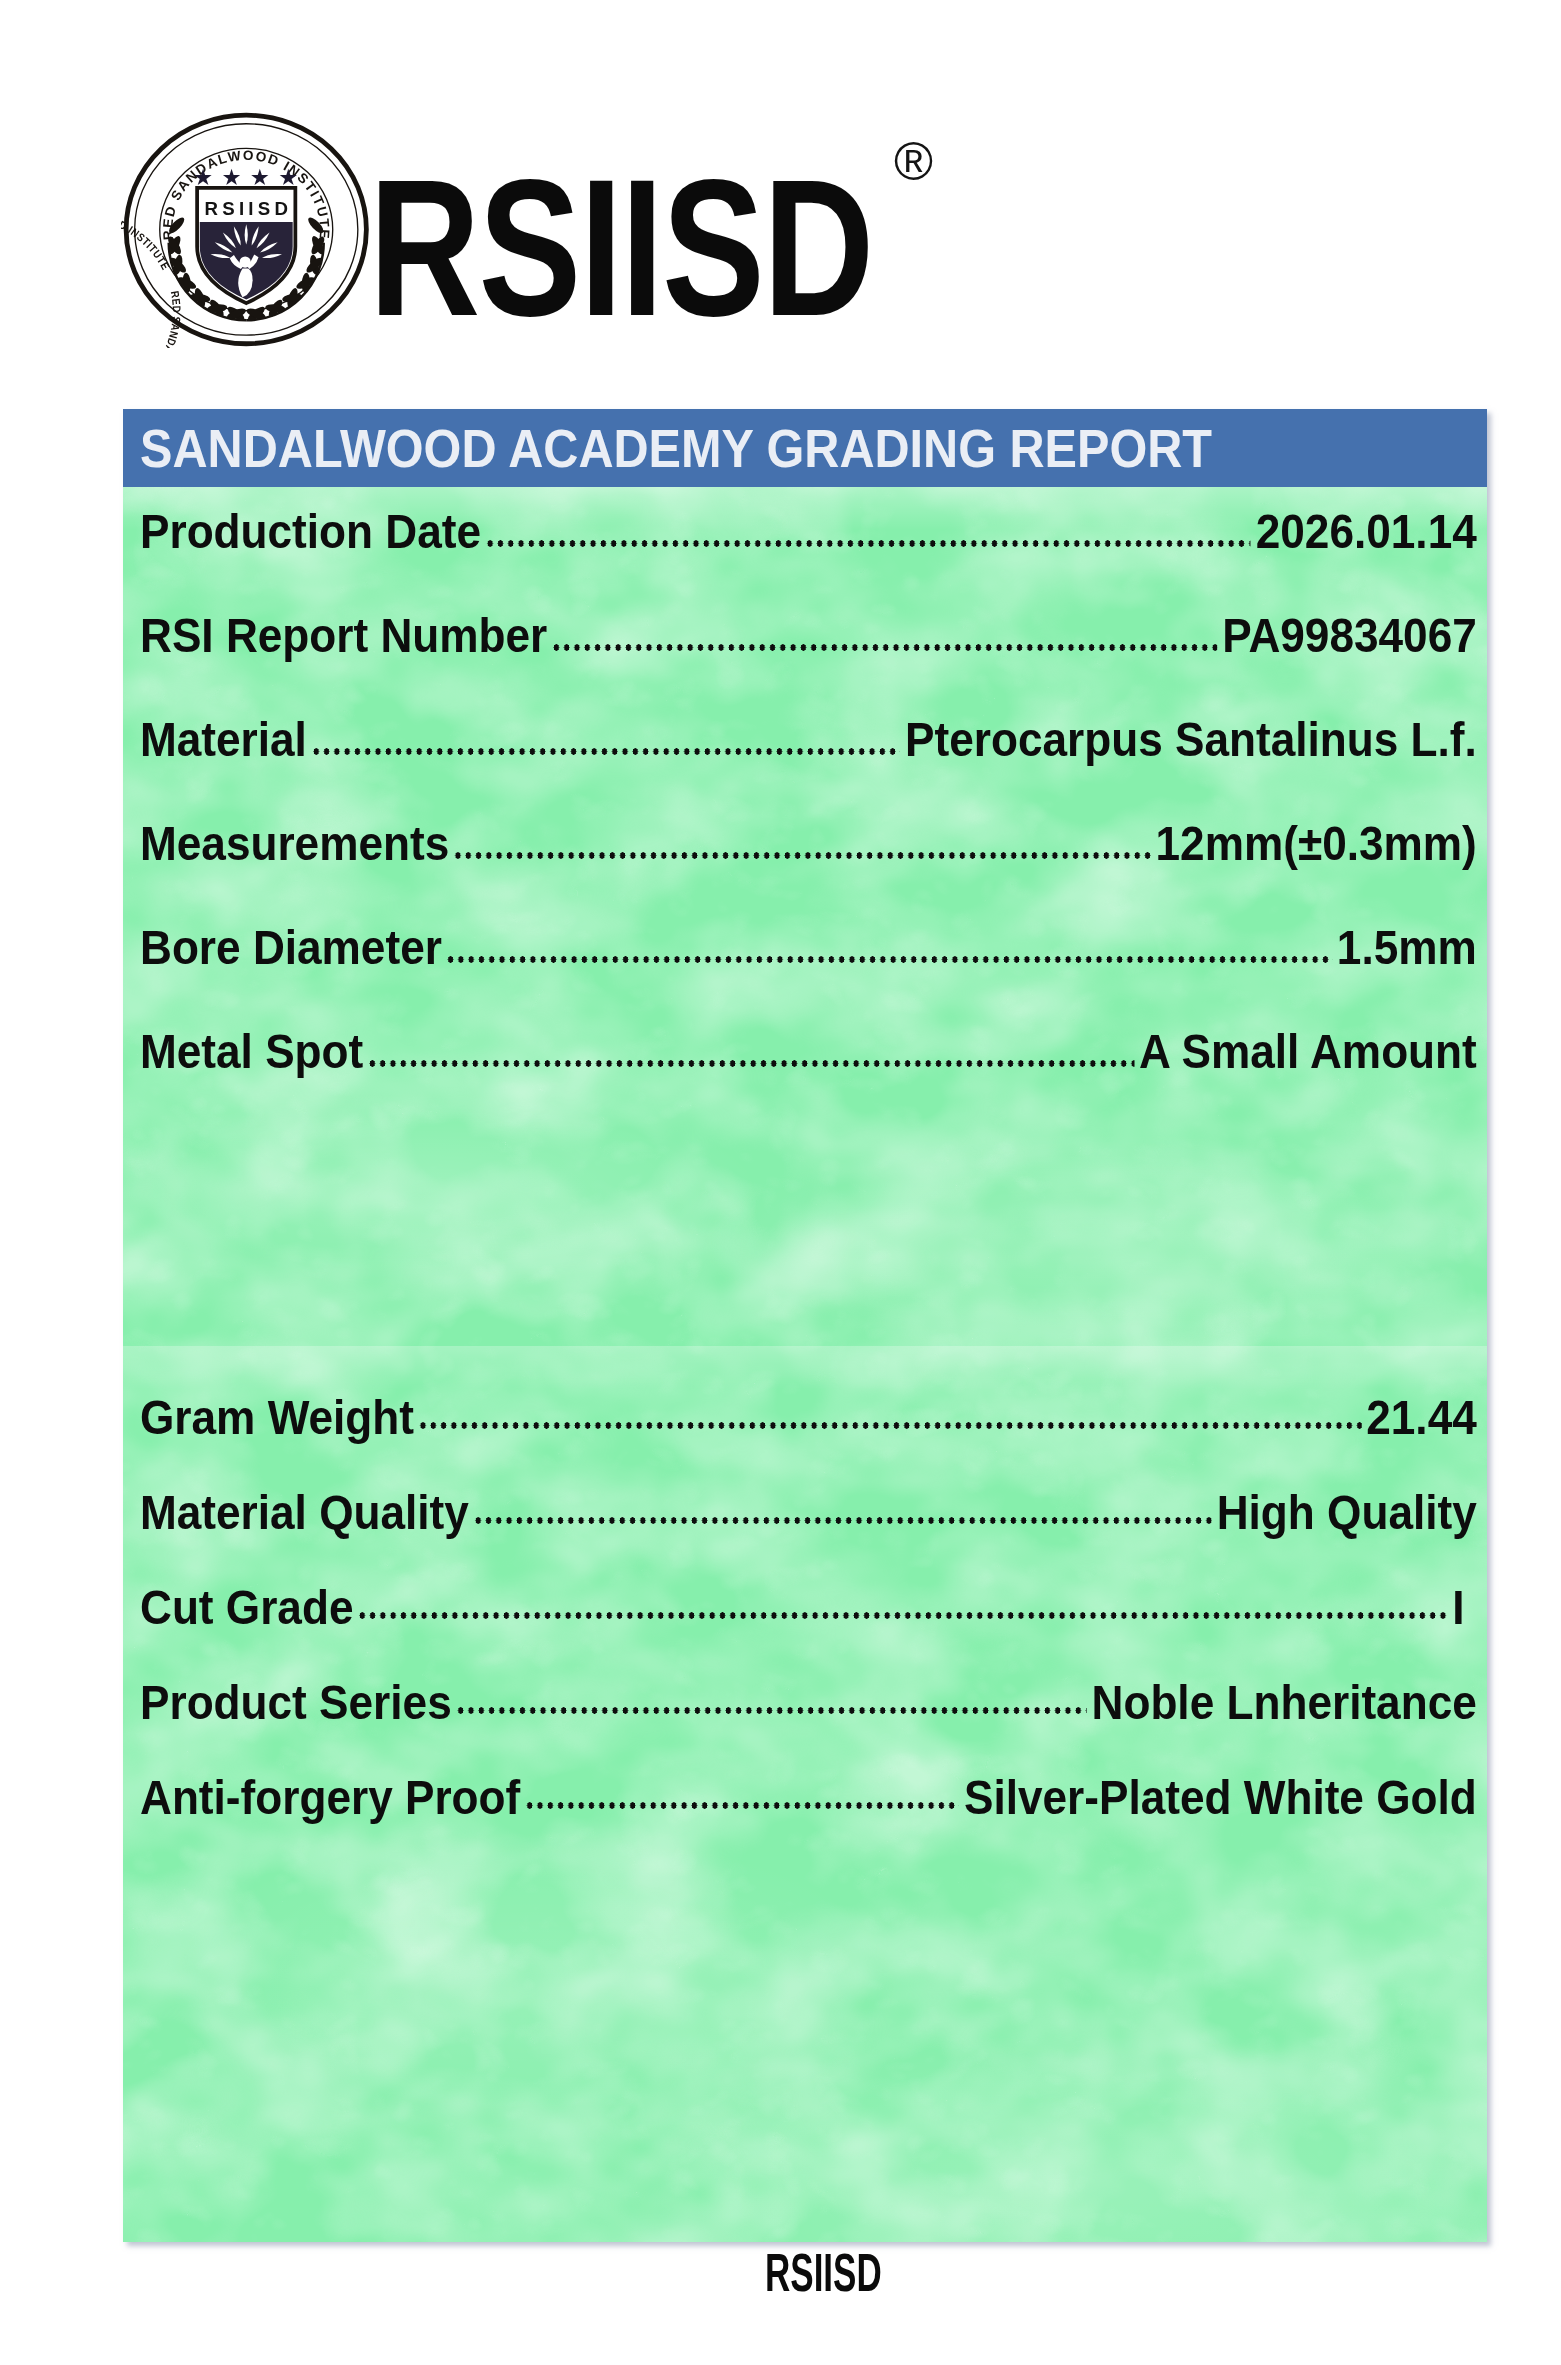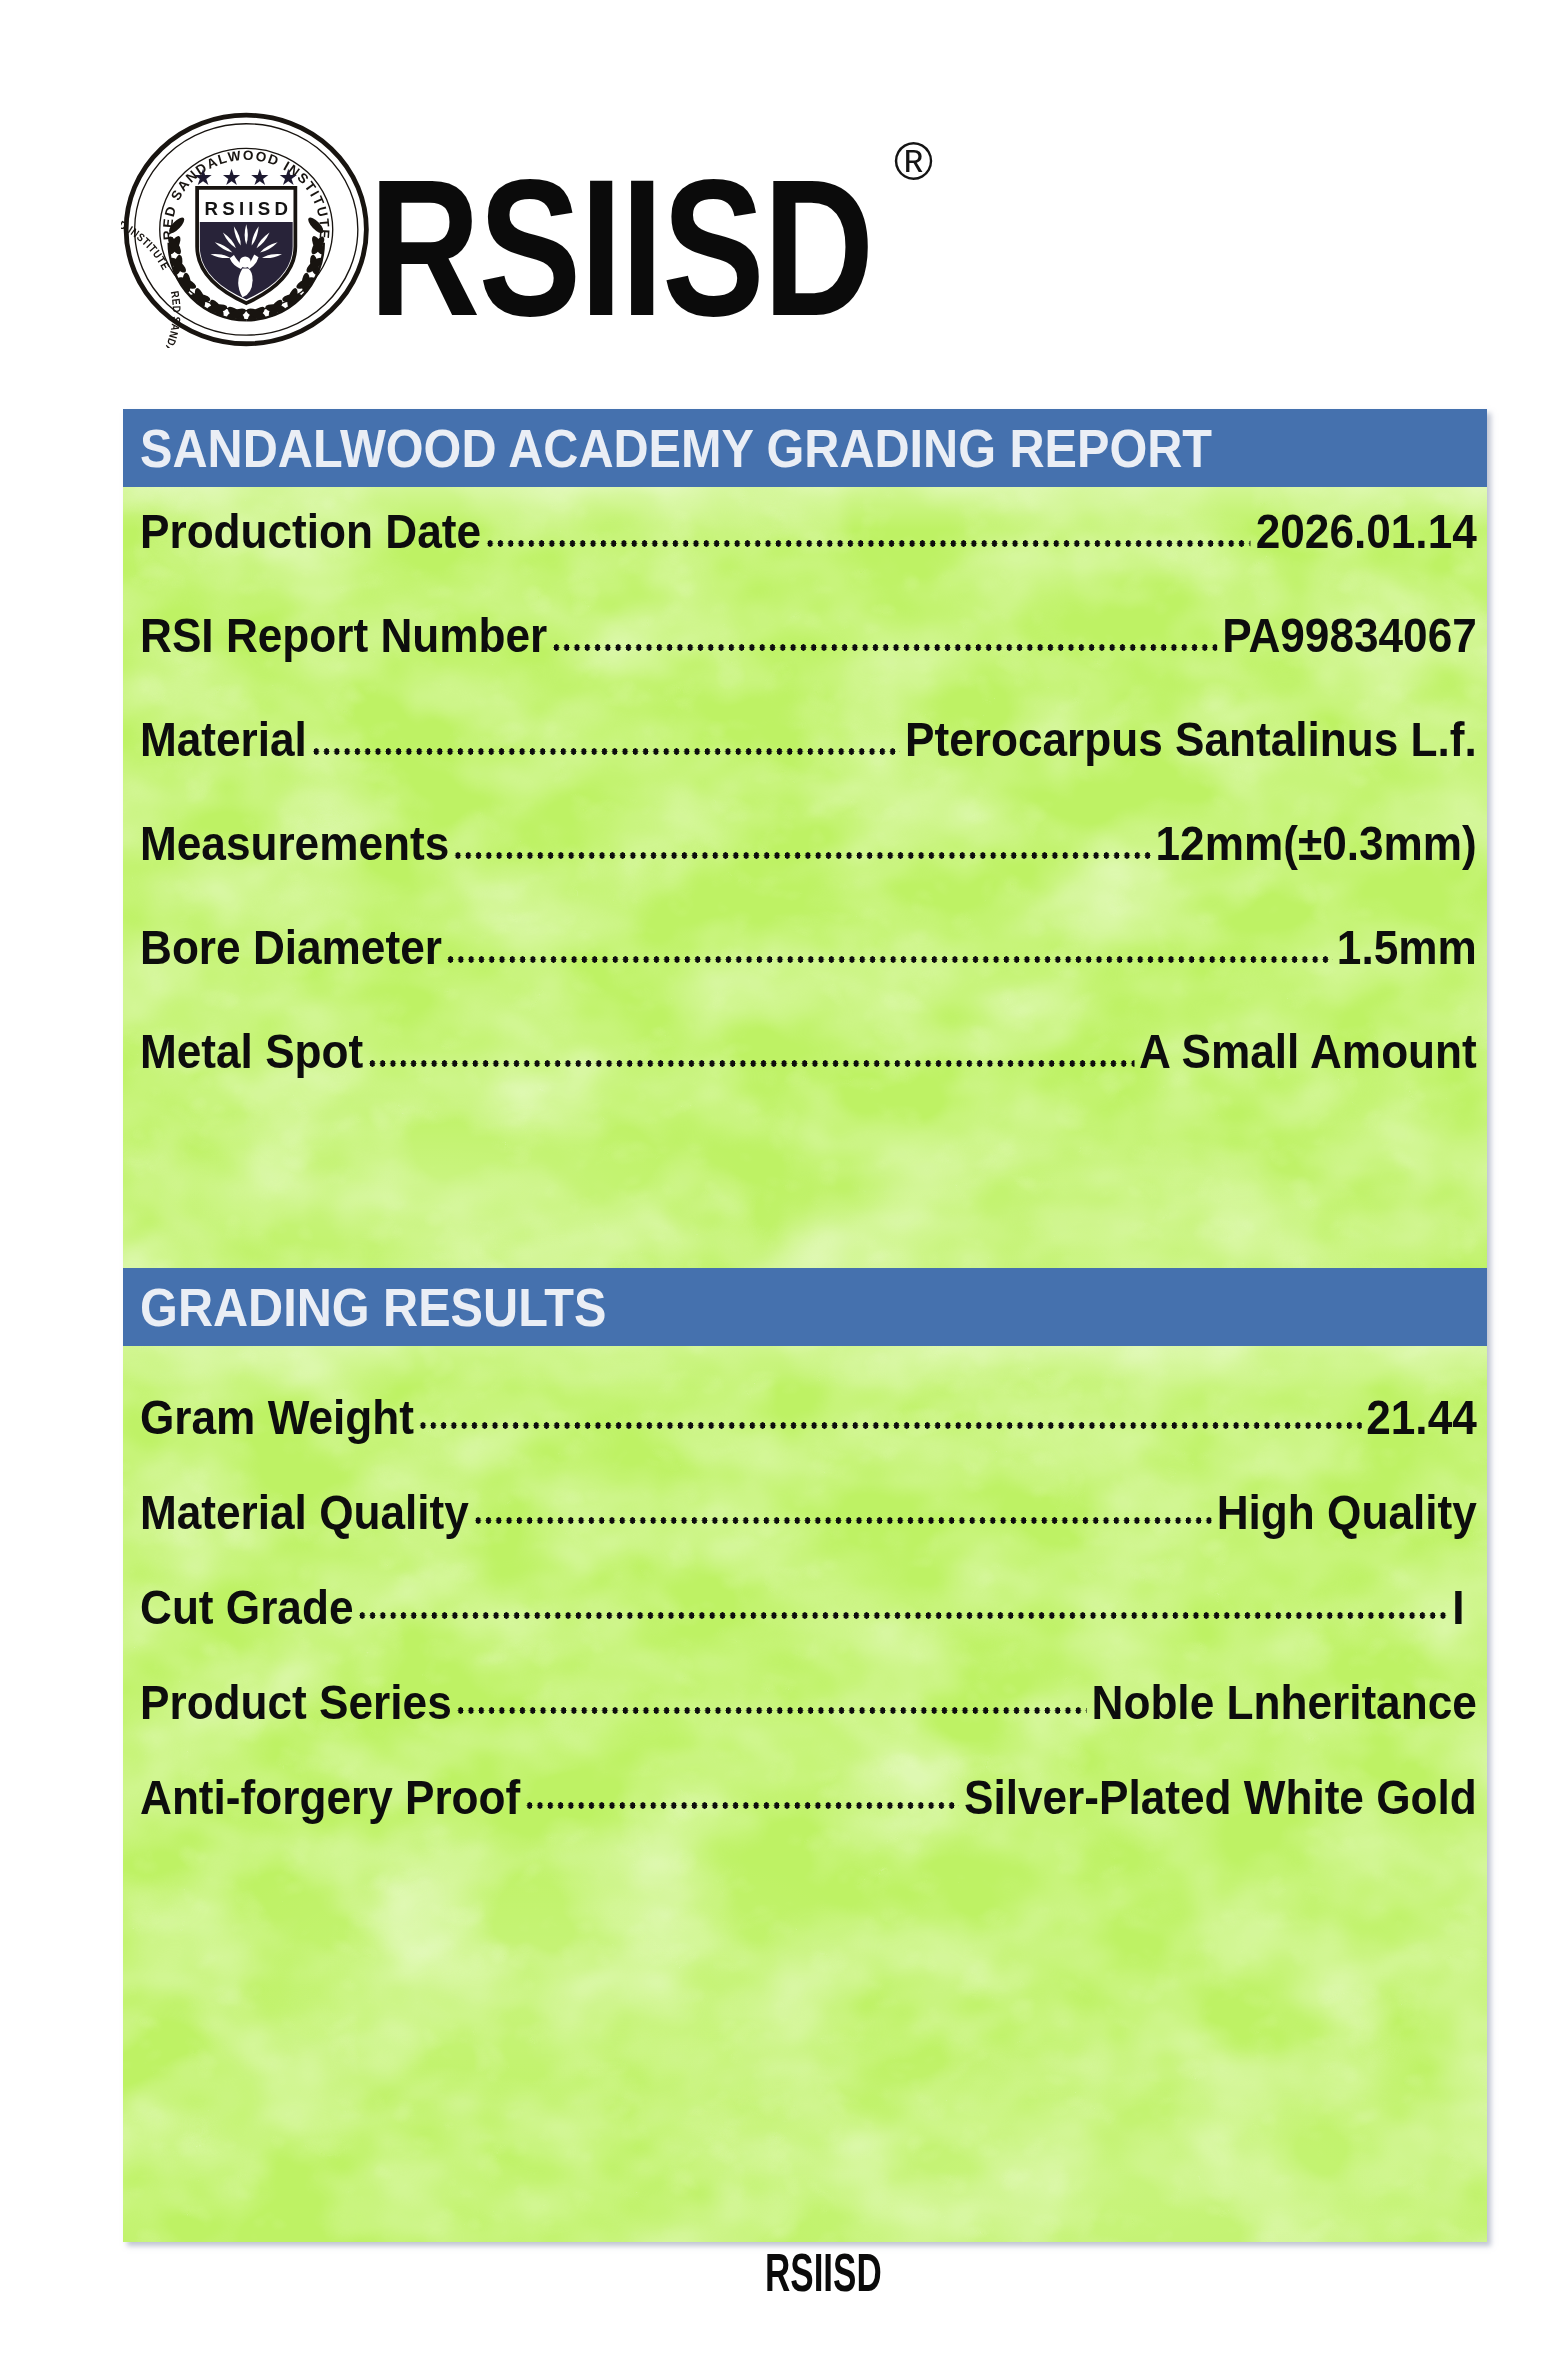--- a/index.html
+++ b/index.html
@@ -10,21 +10,21 @@
   
   .seal{position:absolute;left:121px;top:112px;width:251px;height:236px;}
   .brand{
     position:absolute;left:369px;top:150px;font-size:195px;line-height:1;font-weight:700;
     letter-spacing:-2.1px;transform:scaleX(0.79);transform-origin:0 0;color:#0b0b0b;white-space:nowrap;
   }
   .reg{position:absolute;left:894px;top:135px;font-size:53px;line-height:1;font-weight:400;color:#141414;}
   
   .panel{
     position:absolute;left:123px;top:409px;width:1364px;height:1833px;
-    background:#bef264;box-shadow:3.7px 3.7px 5.3px rgba(140,150,175,.55);
+    background:#86efac;box-shadow:3.7px 3.7px 5.3px rgba(140,150,175,.55);
   }
   .tex{position:absolute;left:0;top:0;width:100%;height:100%;pointer-events:none;}
   .glows{
     position:absolute;inset:0;pointer-events:none;
     background:
       linear-gradient(180deg,rgba(255,255,255,.30),rgba(255,255,255,0)) 0 78px / 100% 43px no-repeat,
       linear-gradient(180deg,rgba(255,255,255,.26),rgba(255,255,255,0)) 0 937px / 100% 43px no-repeat,
       radial-gradient(ellipse 481px 139px at 22% 781px,rgba(255,255,255,.20),rgba(255,255,255,0) 70%) no-repeat,
       radial-gradient(ellipse 588px 160px at 72% 835px,rgba(255,255,255,.16),rgba(255,255,255,0) 70%) no-repeat,
       radial-gradient(ellipse 535px 225px at 30% 1578px,rgba(255,255,255,.15),rgba(255,255,255,0) 70%) no-repeat,
@@ -190,23 +190,20 @@
         <span class="val">1.5mm</span>
       </div>
 
       <div class="row">
         <span class="lbl">Metal Spot</span>
         <span class="leader"></span>
         <span class="val">A Small Amount</span>
       </div>
     </div>
 
-  <div class="band band-2">
-    <span>GRADING RESULTS</span>
-  </div>
 
   <div class="rows rows-2">
 
       <div class="row">
         <span class="lbl">Gram Weight</span>
         <span class="leader"></span>
         <span class="val">21.44</span>
       </div>
 
       <div class="row">

